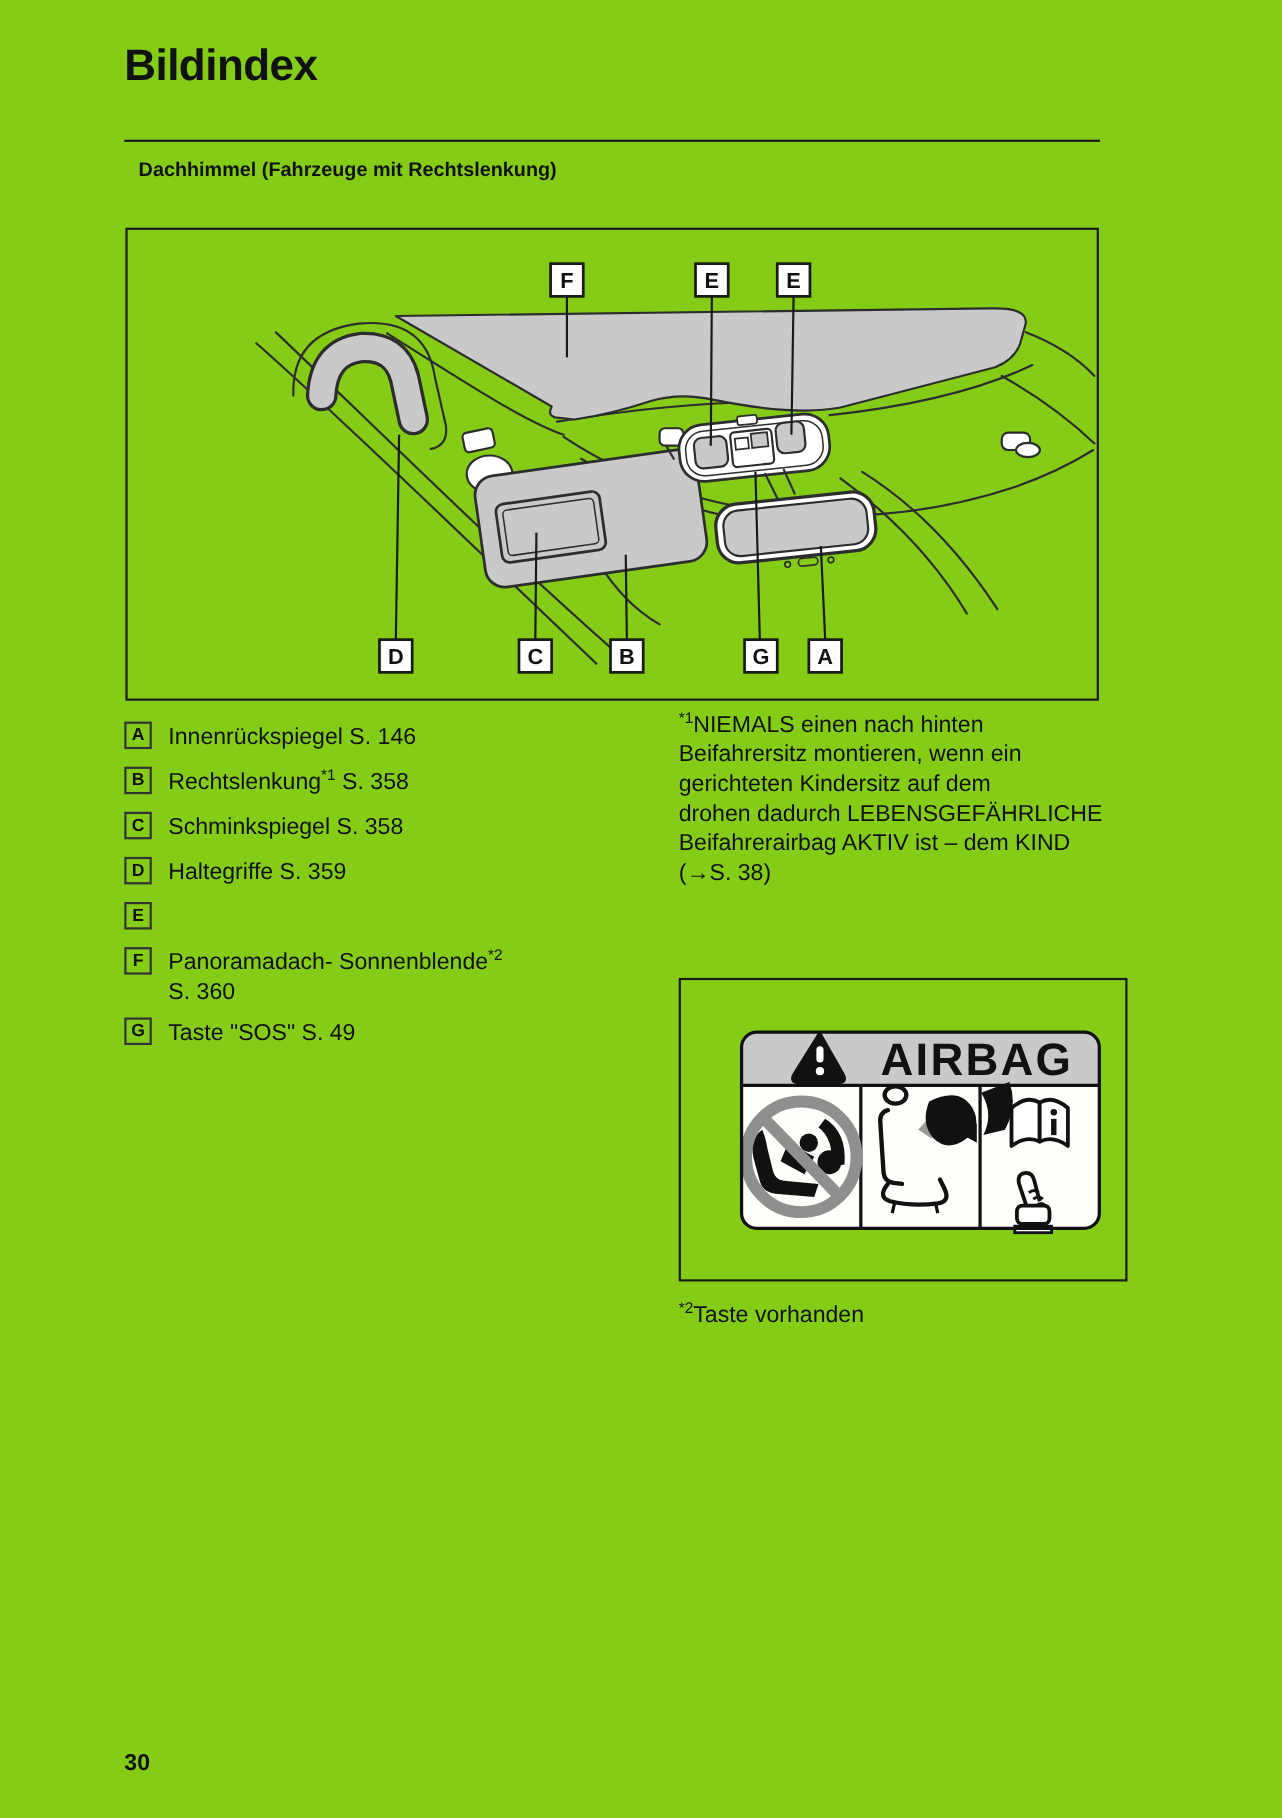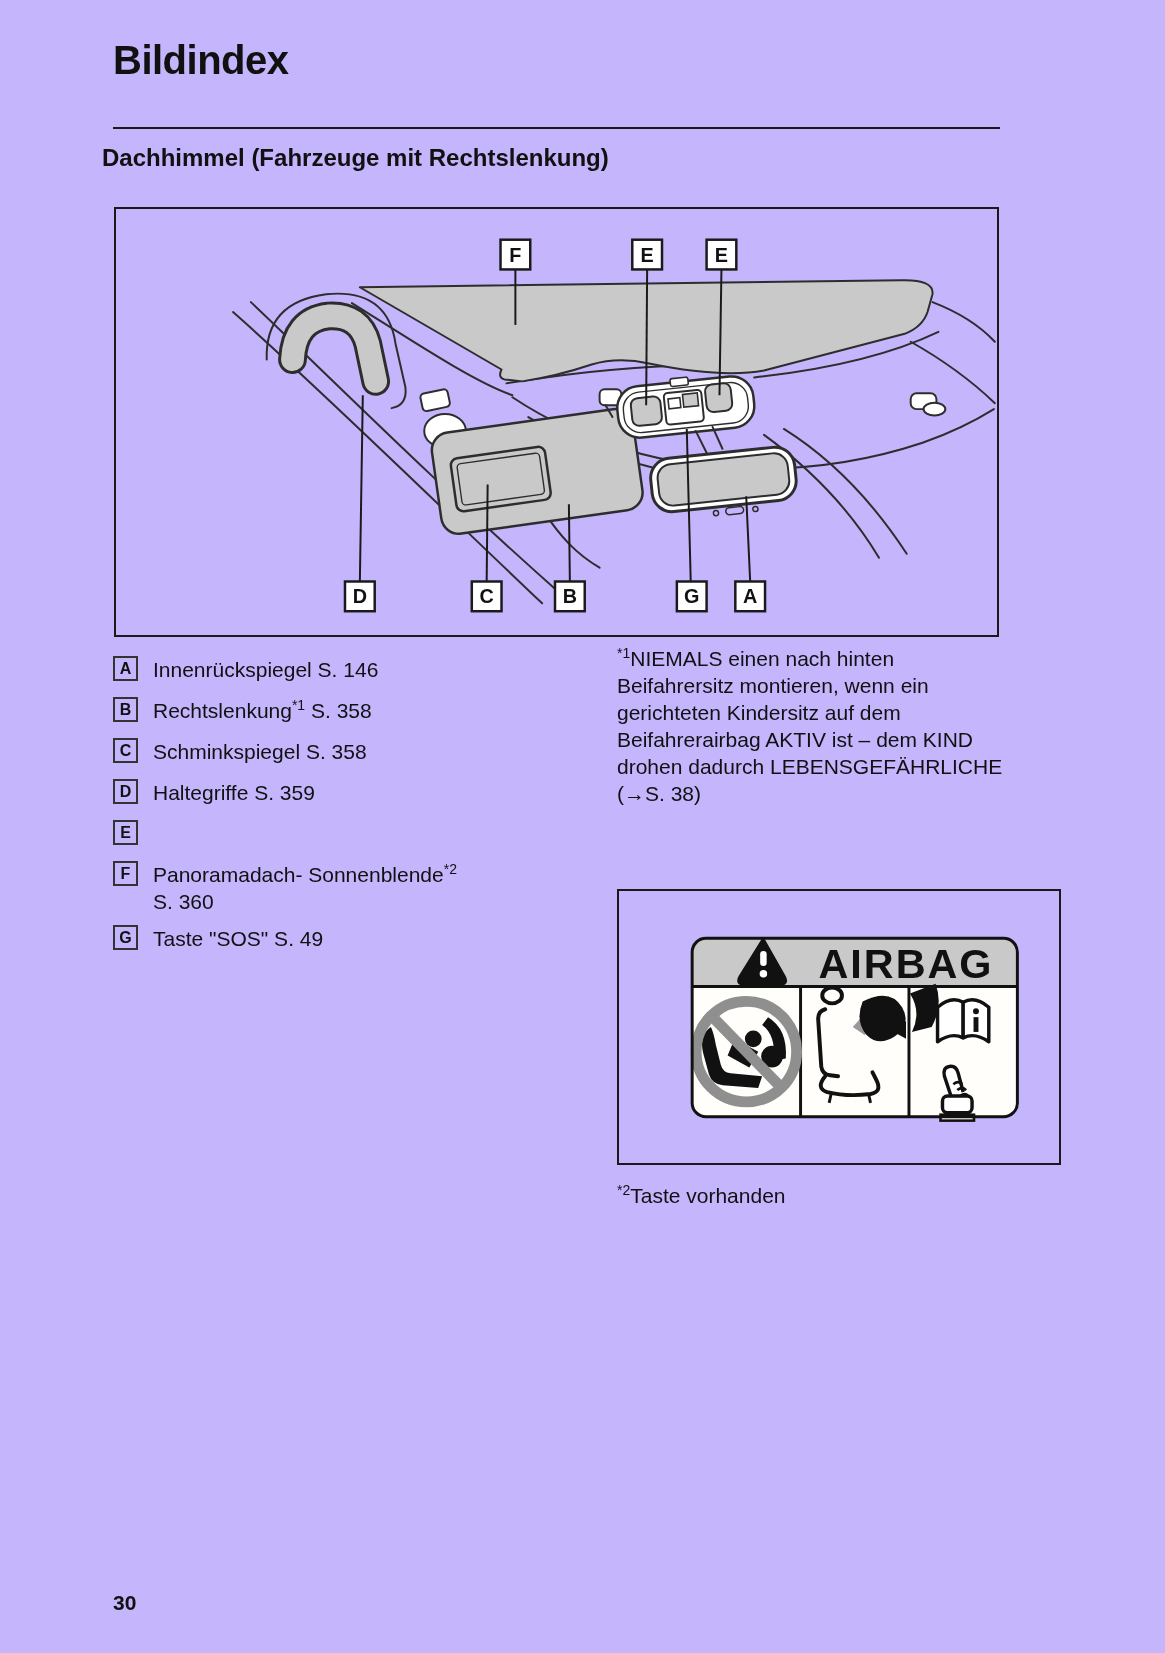--- a/index.html
+++ b/index.html
@@ -1,38 +1,38 @@
 <!DOCTYPE html>
 <html><head>
 <meta charset="utf-8">
 <style>
   html,body{margin:0;padding:0;background:#e8e8e8;}
-  .page{position:relative;width:1165px;height:1653px;background:#c4b5fd;
+  .page{position:relative;width:1165px;height:1653px;background:#84cc16;
         font-family:"Liberation Sans",sans-serif;color:#111;overflow:hidden;}
   .abs{position:absolute;}
   .title{left:113px;top:38px;font-size:40px;font-weight:700;letter-spacing:-0.5px;}
   .rule{left:113px;top:127px;width:887px;height:2px;background:#1a1a1a;}
-  .subhead{left:102px;top:144px;font-size:24px;font-weight:700;}
+  .subhead{left:126px;top:144px;font-size:18px;font-weight:700;}
   .fig{left:114px;top:207px;width:885px;height:430px;border:2px solid #1a1a1a;box-sizing:border-box;}
   .fig svg{display:block;width:100%;height:100%;}
 
   
   .lrow{left:113px;display:flex;align-items:flex-start;}
   .kbox{display:inline-flex;width:25px;height:25px;border:2px solid #333;box-sizing:border-box;
         align-items:center;justify-content:center;font-size:16px;font-weight:700;flex:0 0 auto;}
   .ltxt{margin-left:15px;font-size:21px;line-height:27px;padding-top:0px;}
   sup{font-size:14px;line-height:0;vertical-align:super;}
   .l2{display:block;}
 
   
   .warn{left:617px;top:645px;width:400px;font-size:21px;line-height:27px;}
   .warn div{display:block;}
 
   
-  .airbox{left:617px;top:889px;width:444px;height:276px;border:2px solid #1a1a1a;box-sizing:border-box;}
+  .airbox{left:617px;top:889px;width:408px;height:276px;border:2px solid #1a1a1a;box-sizing:border-box;}
   .airbox svg{display:block;width:100%;height:100%;}
 
   .footnote{left:617px;top:1184px;font-size:21px;}
   .pagenum{left:113px;top:1591px;font-size:21px;font-weight:700;}
 
   
   .ln{fill:none;stroke:#2d2d2d;stroke-width:2;stroke-linecap:round;stroke-linejoin:round;}
   .co-box{fill:#fff;stroke:#1a1a1a;stroke-width:2.5;}
   .co-txt{font-family:"Liberation Sans",sans-serif;font-size:20px;font-weight:700;fill:#111;
           text-anchor:middle;}
@@ -173,22 +173,22 @@
   </div>
   <div class="abs lrow" style="top:925px">
     <span class="kbox">G</span>
     <span class="ltxt"><span>Taste "SOS" S. 49</span></span>
   </div>
 
   <div class="abs warn">
     <div><sup>*1</sup><span>NIEMALS einen nach hinten</span></div>
     <div>Beifahrersitz montieren, wenn ein</div>
     <div>gerichteten Kindersitz auf dem</div>
+    <div>drohen dadurch LEBENSGEFÄHRLICHE</div>
     <div>Beifahrerairbag AKTIV ist – dem KIND</div>
-    <div>drohen dadurch LEBENSGEFÄHRLICHE</div>
     <div>(→S. 38)</div>
   </div>
 
   <div class="abs airbox">
     <svg viewBox="0 0 380 276">
 
       <rect x="41" y="48" width="330" height="181" rx="14" fill="#fffefb"></rect>
 
       <path d="M41,97 v-35 a14,14 0 0 1 14,-14 h302 a14,14 0 0 1 14,14 v35 z" fill="#c9c9c9"></path>
       <line x1="41" y1="97" x2="371" y2="97" stroke="#111" stroke-width="3"></line>

